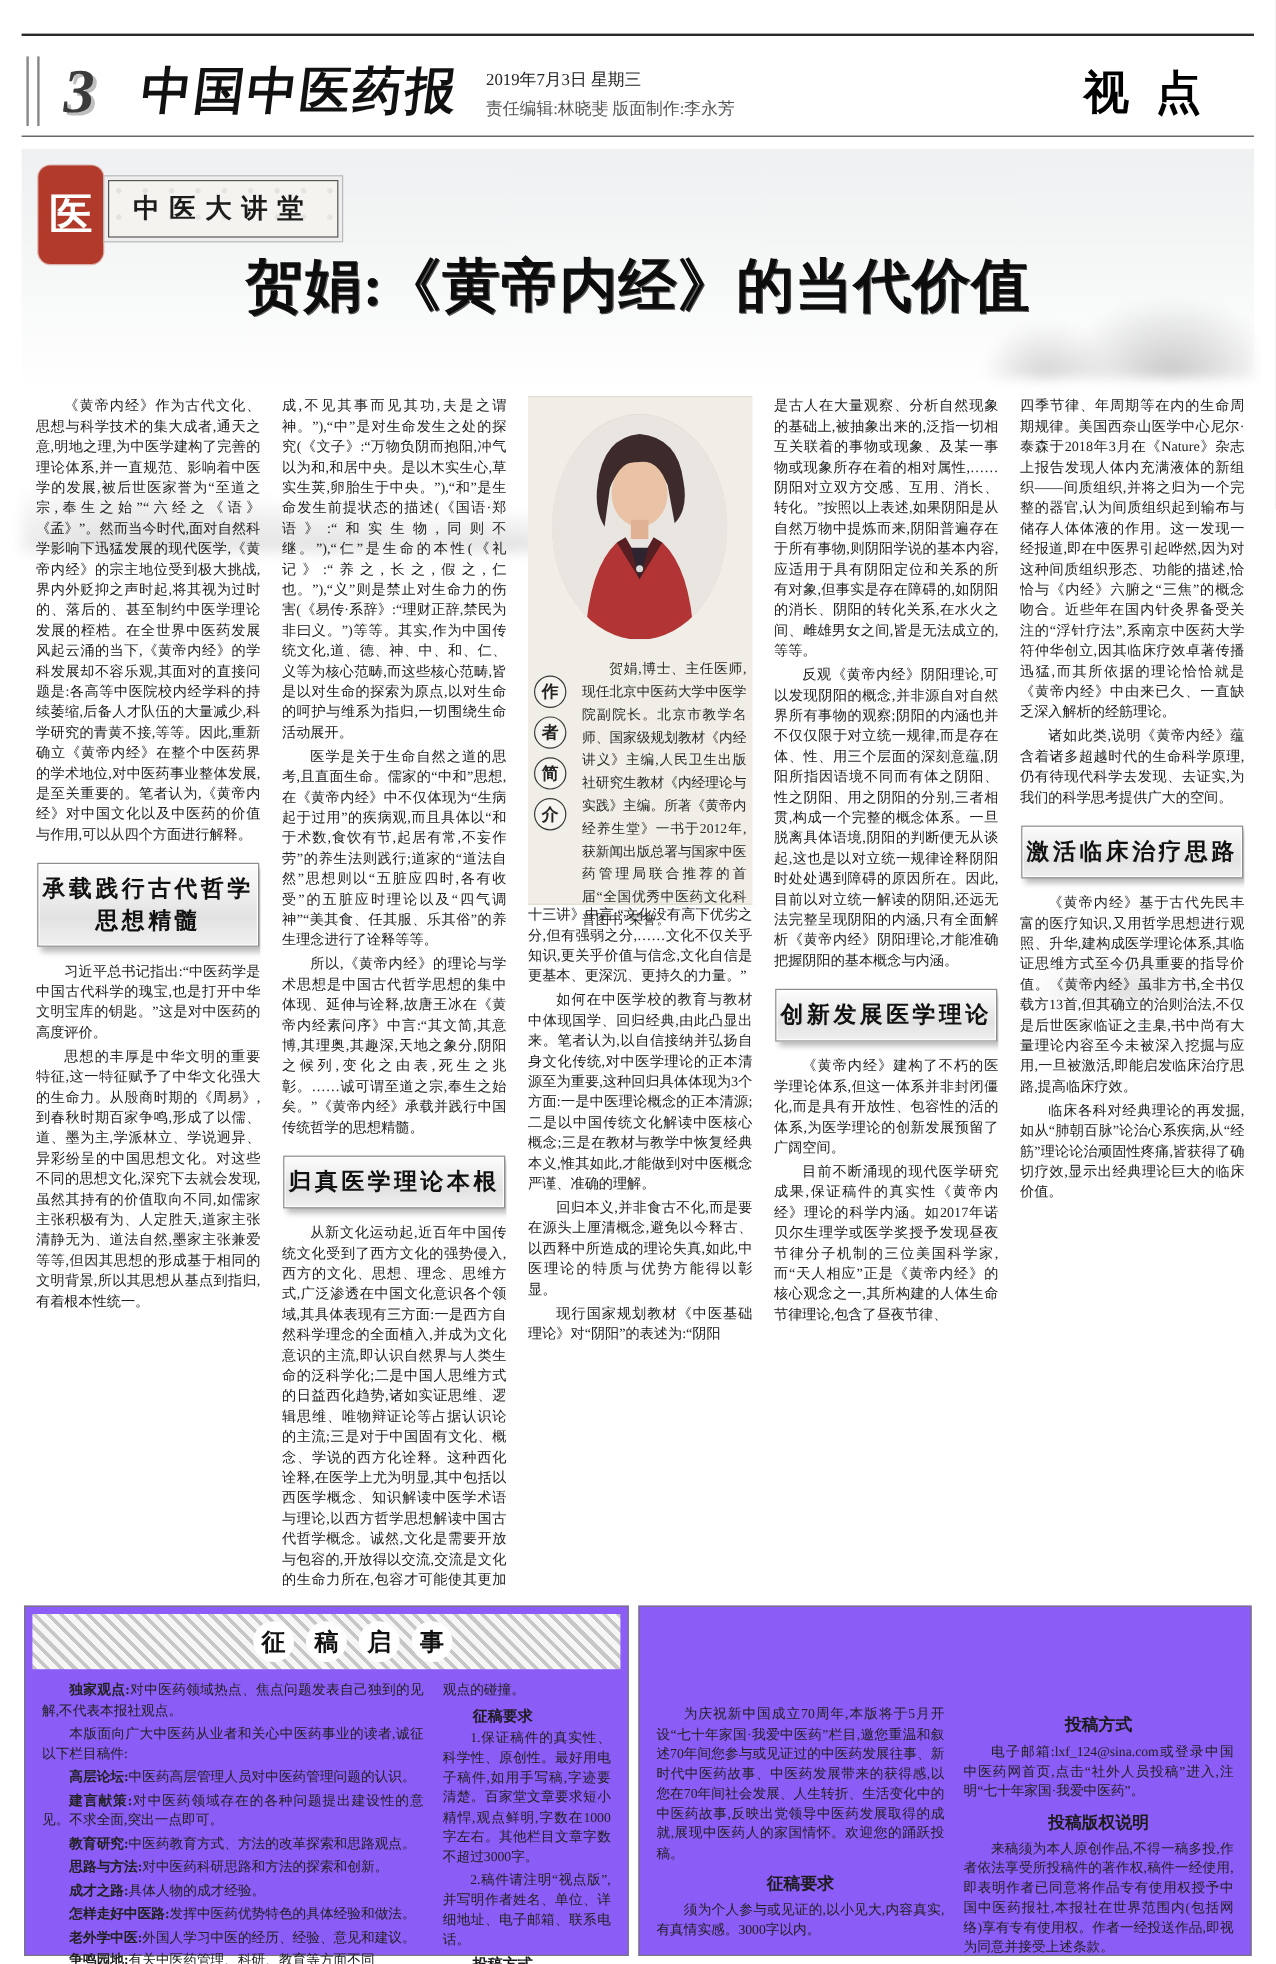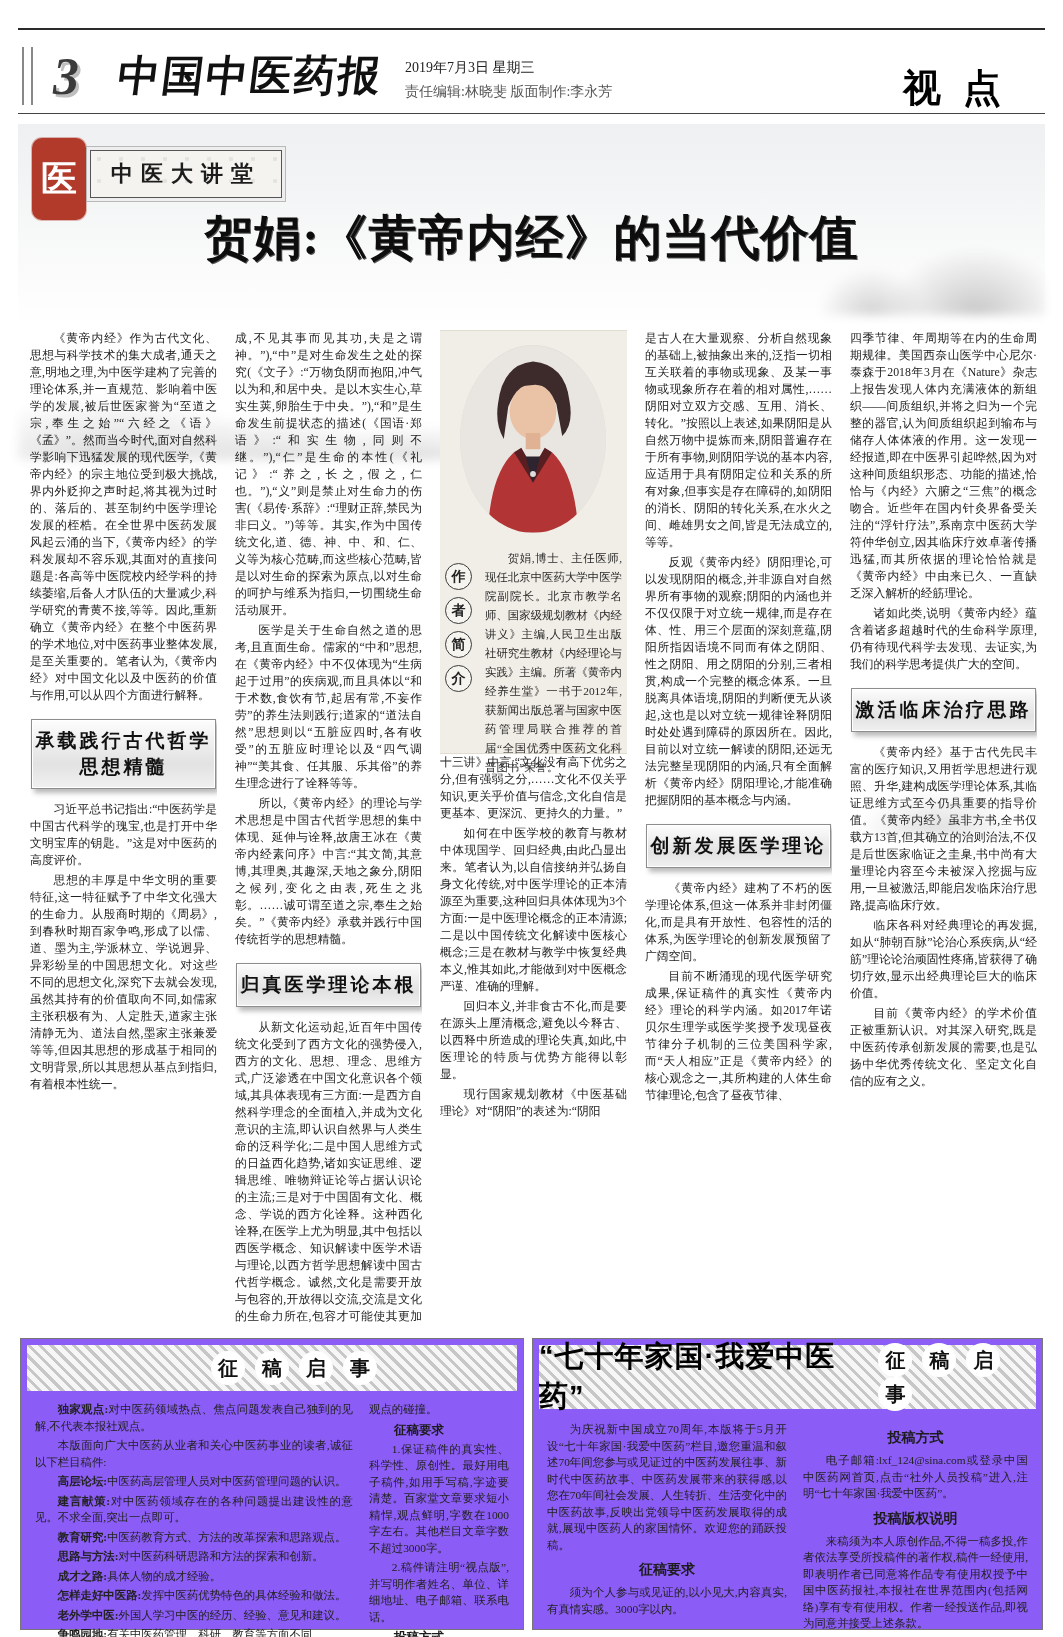--- a/index.html
+++ b/index.html
@@ -12,21 +12,21 @@
   .pg-bars{width:7px;height:58px;border-left:2px solid #888;border-right:2px solid #888;margin-right:10px;}
   .pg-num{position:relative;font:italic bold 52px "Liberation Serif",serif;color:#3b3b3b;
           padding:0 10px;text-shadow:3px 3px 0 #bfbfbf;}
   .pg-num::before{content:"";position:absolute;left:2px;top:6px;width:52px;height:52px;
           background:#d2d2d2;transform:skewX(-10deg);z-index:-1;}
   .masthead{position:absolute;left:118px;top:48px;font:bold 42px "Liberation Serif",serif;
           transform:skewX(-7deg);letter-spacing:2px;color:#111;}
   .issue{position:absolute;left:405px;top:56px;line-height:1.7;}
   .issue .d1{font-size:14px;color:#222;}
   .issue .d2{font-size:14px;color:#555;}
-  .section{position:absolute;right:40px;top:63px;font:bold 38px "Liberation Serif",serif;
+  .section{position:absolute;right:40px;top:52px;font:bold 38px "Liberation Serif",serif;
           letter-spacing:22px;color:#000;}
   
   .banner{position:absolute;left:18px;right:18px;top:124px;height:202px;
           background:linear-gradient(180deg,#eef0f1 0%,#f7f8f8 55%,#ffffff 100%);}
   .seal{position:absolute;left:14px;top:14px;width:54px;height:82px;background:#b23a2b;
         border-radius:10px;display:flex;align-items:center;justify-content:center;
         box-shadow:0 0 0 1px rgba(178,58,43,.35);}
   .seal span{color:#fff;font:bold 36px "Liberation Serif",serif;}
   .badge{position:absolute;left:72px;top:26px;padding:8px 20px;border:1px solid #555;
         background:#f4f3f0 radial-gradient(circle at 8px 8px,#e3e3e0 2px,transparent 2.5px);
@@ -169,21 +169,20 @@
         <div class="sec-head">创新发展医学理论</div>
         <p class="para ind">《黄帝内经》建构了不朽的医学理论体系,但这一体系并非封闭僵化,而是具有开放性、包容性的活的体系,为医学理论的创新发展预留了广阔空间。</p>
         <p class="para ind">目前不断涌现的现代医学研究成果,保证稿件的真实性《黄帝内经》理论的科学内涵。如2017年诺贝尔生理学或医学奖授予发现昼夜节律分子机制的三位美国科学家,而“天人相应”正是《黄帝内经》的核心观念之一,其所构建的人体生命节律理论,包含了昼夜节律、</p>
       </div>
     <div class="col" id="c5">
         <p class="para">四季节律、年周期等在内的生命周期规律。美国西奈山医学中心尼尔·泰森于2018年3月在《Nature》杂志上报告发现人体内充满液体的新组织——间质组织,并将之归为一个完整的器官,认为间质组织起到输布与储存人体体液的作用。这一发现一经报道,即在中医界引起哗然,因为对这种间质组织形态、功能的描述,恰恰与《内经》六腑之“三焦”的概念吻合。近些年在国内针灸界备受关注的“浮针疗法”,系南京中医药大学符仲华创立,因其临床疗效卓著传播迅猛,而其所依据的理论恰恰就是《黄帝内经》中由来已久、一直缺乏深入解析的经筋理论。</p>
         <p class="para ind">诸如此类,说明《黄帝内经》蕴含着诸多超越时代的生命科学原理,仍有待现代科学去发现、去证实,为我们的科学思考提供广大的空间。</p>
         <div class="sec-head">激活临床治疗思路</div>
         <p class="para ind">《黄帝内经》基于古代先民丰富的医疗知识,又用哲学思想进行观照、升华,建构成医学理论体系,其临证思维方式至今仍具重要的指导价值。《黄帝内经》虽非方书,全书仅载方13首,但其确立的治则治法,不仅是后世医家临证之圭臬,书中尚有大量理论内容至今未被深入挖掘与应用,一旦被激活,即能启发临床治疗思路,提高临床疗效。</p>
         <p class="para ind">临床各科对经典理论的再发掘,如从“肺朝百脉”论治心系疾病,从“经筋”理论论治顽固性疼痛,皆获得了确切疗效,显示出经典理论巨大的临床价值。</p>
-        <p class="para ind">目前《黄帝内经》的学术价值正被重新认识。对其深入研究,既是中医药传承创新发展的需要,也是弘扬中华优秀传统文化、坚定文化自信的应有之义。</p>
       </div>
   </main>
 
   <section class="notice nl">
     <div class="band">
       <div class="circt"><span>征</span><span>稿</span><span>启</span><span>事</span></div>
     </div>
     <div class="ncols">
       <div class="ca">
           <p class="para ind"><b>独家观点:</b>对中医药领域热点、焦点问题发表自己独到的见解,不代表本报社观点。</p>
@@ -201,24 +200,20 @@
           <p class="para">观点的碰撞。</p>
           <p class="subl">征稿要求</p>
           <p class="para ind">1.保证稿件的真实性、科学性、原创性。最好用电子稿件,如用手写稿,字迹要清楚。百家堂文章要求短小精悍,观点鲜明,字数在1000字左右。其他栏目文章字数不超过3000字。</p>
           <p class="para ind">2.稿件请注明“视点版”,并写明作者姓名、单位、详细地址、电子邮箱、联系电话。</p>
           <p class="subl">投稿方式</p>
         </div>
     </div>
   </section>
 
   <section class="notice nr">
-    <div class="band">
-      <span class="bigt">“七十年家国·我爱中医药”</span>
-      <span class="circt"><span>征</span><span>稿</span><span>启</span><span>事</span></span>
-    </div>
     <div class="ncols">
       <div class="ca">
           <p class="para ind">为庆祝新中国成立70周年,本版将于5月开设“七十年家国·我爱中医药”栏目,邀您重温和叙述70年间您参与或见证过的中医药发展往事、新时代中医药故事、中医药发展带来的获得感,以您在70年间社会发展、人生转折、生活变化中的中医药故事,反映出党领导中医药发展取得的成就,展现中医药人的家国情怀。欢迎您的踊跃投稿。</p>
           <p class="sub">征稿要求</p>
           <p class="para ind">须为个人参与或见证的,以小见大,内容真实,有真情实感。3000字以内。</p>
         </div>
       <div class="cb">
           <p class="sub">投稿方式</p>
           <p class="para ind">电子邮箱:lxf_124@sina.com或登录中国中医药网首页,点击“社外人员投稿”进入,注明“七十年家国·我爱中医药”。</p>
           <p class="sub">投稿版权说明</p>

